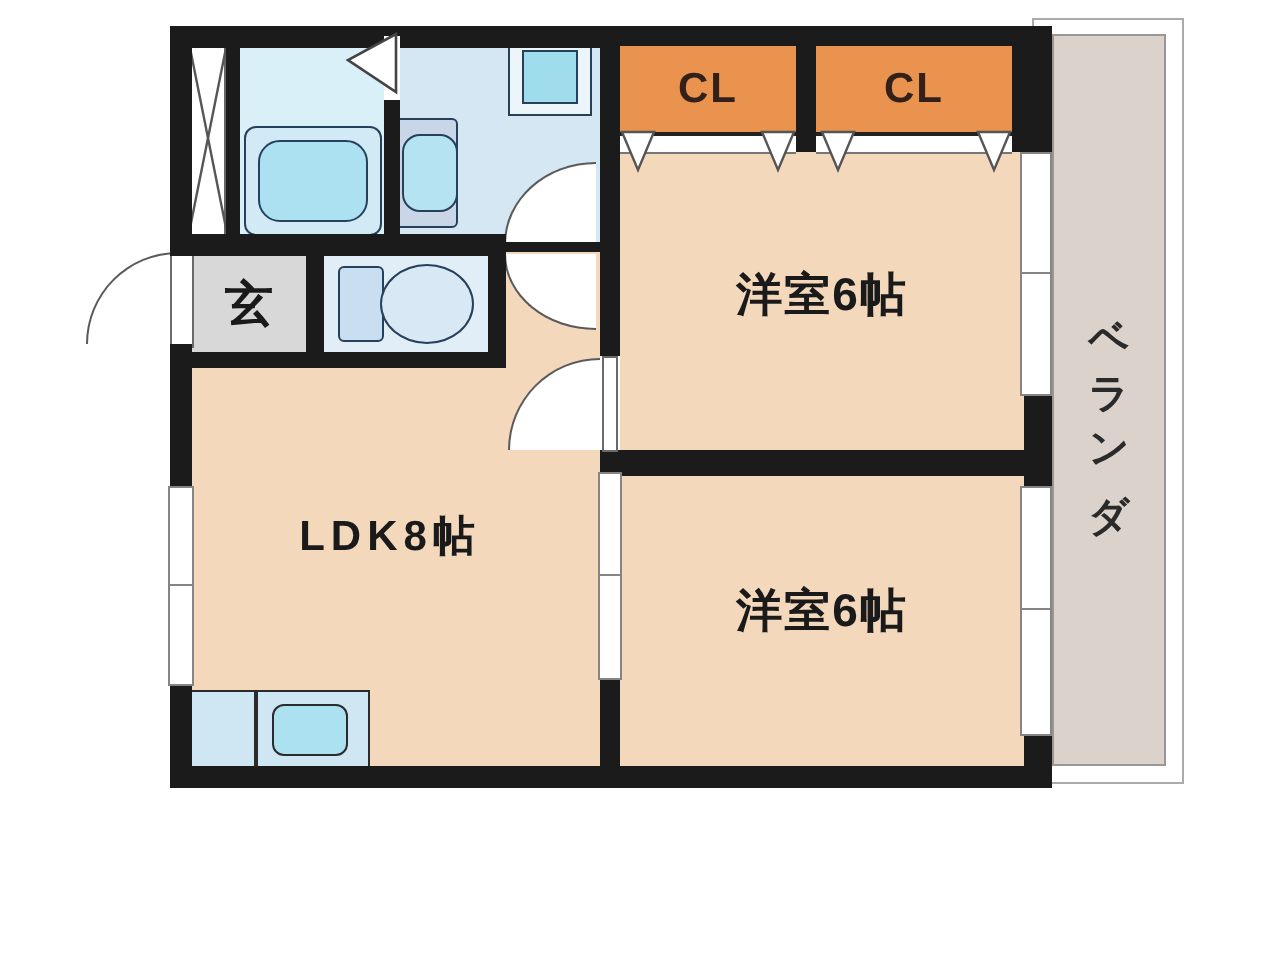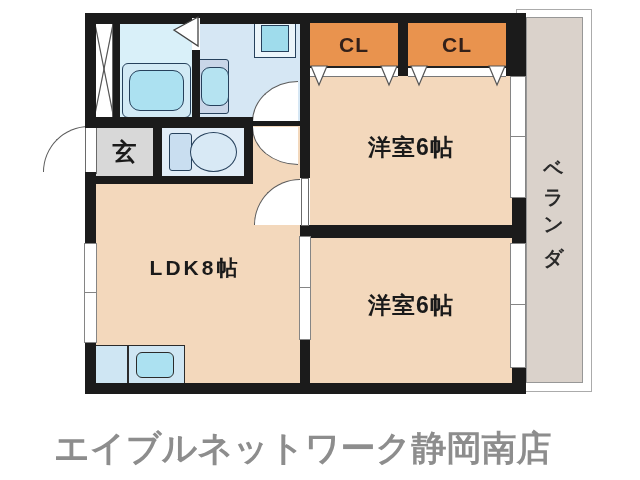--- a/index.html
+++ b/index.html
@@ -142,15 +142,14 @@
     <polygon points="381,66 397,66 389,85" fill="#fff" stroke="#555" stroke-width="1.2"></polygon>
     <polygon points="411,66 427,66 419,85" fill="#fff" stroke="#555" stroke-width="1.2"></polygon>
     <polygon points="489,66 505,66 497,85" fill="#fff" stroke="#555" stroke-width="1.2"></polygon>
   </svg>
 
   <div class="abs room-label" style="left:96px;top:136px;width:57px;font-size:24px;font-weight:bold;">玄</div>
   <div class="abs room-label" style="left:110px;top:254px;width:170px;font-size:21px;letter-spacing:3px;">LDK8帖</div>
   <div class="abs room-label" style="left:320px;top:132px;width:182px;font-size:23px;letter-spacing:1px;">洋室6帖</div>
   <div class="abs room-label" style="left:320px;top:290px;width:182px;font-size:23px;letter-spacing:1px;">洋室6帖</div>
 
-  <div class="abs store-name" style="left:54px;top:425px;">エイブルネットワーク静岡南店</div>
 
 </div>
 
 </body></html>

